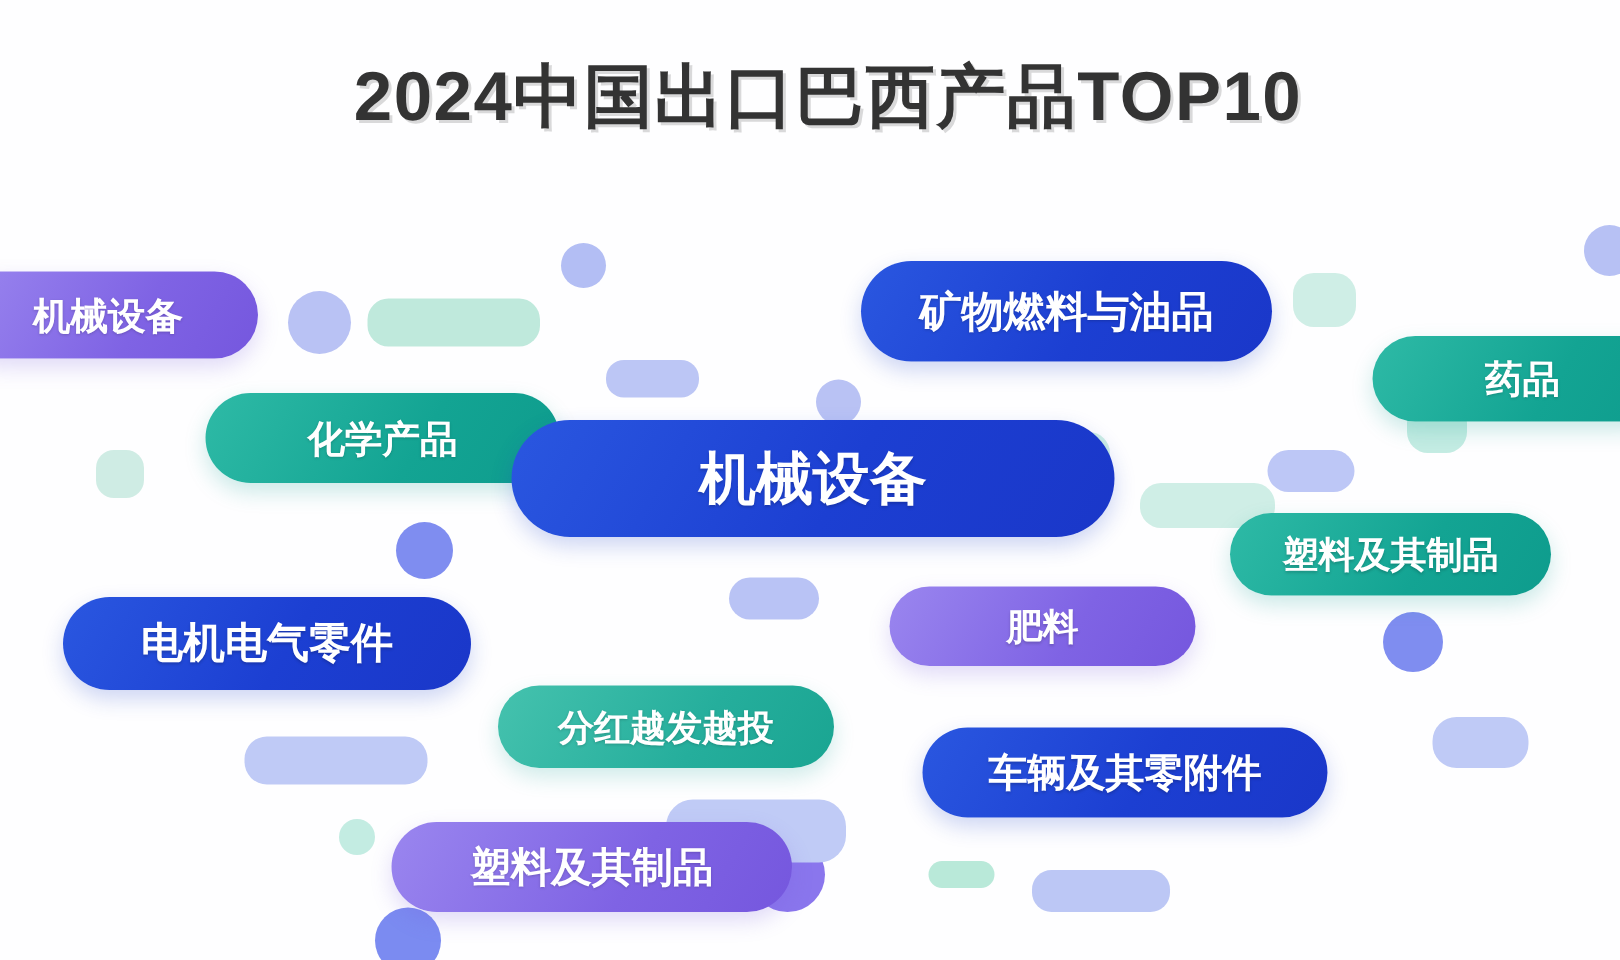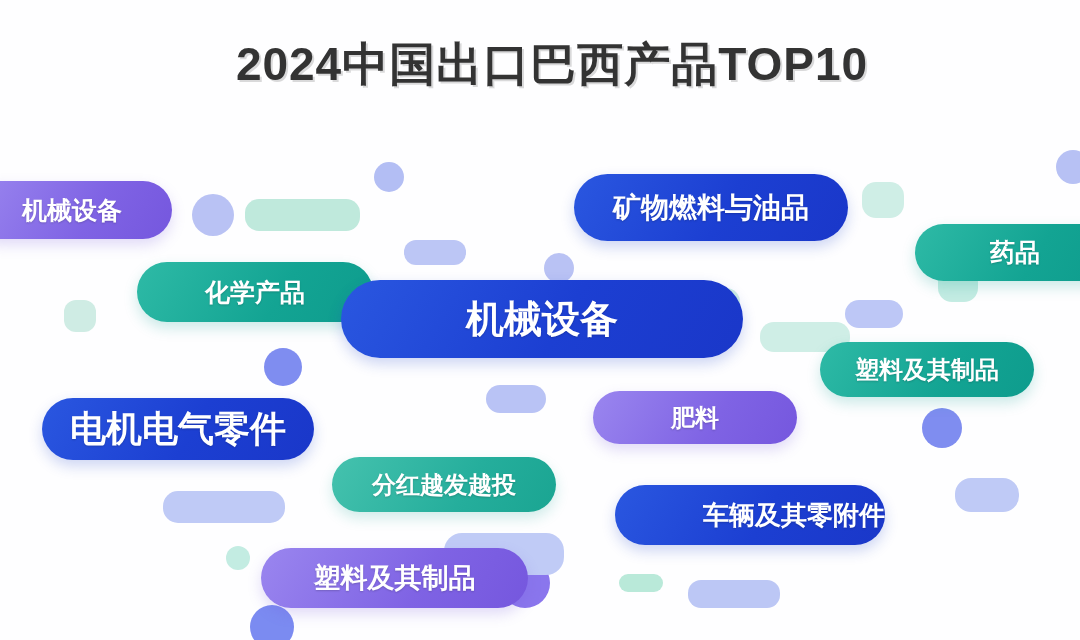--- a/index.html
+++ b/index.html
@@ -121,30 +121,30 @@
       </div>
       <div class="pill teal" style="left: 137px; top: 262px; width: 236px; height: 60px; border-radius: 30px; font-size: 25px;">
         <span>化学产品</span>
       </div>
       <div class="pill blue" style="left: 341px; top: 280px; width: 402px; height: 78px; border-radius: 39px; font-size: 38px;">
         <span>机械设备</span>
       </div>
       <div class="pill teal" style="left: 820px; top: 342px; width: 214px; height: 55px; border-radius: 28px; font-size: 24px;">
         <span>塑料及其制品</span>
       </div>
-      <div class="pill blue" style="left: 42px; top: 398px; width: 272px; height: 62px; border-radius: 31px; font-size: 36px;">
+      <div class="pill blue" style="left: 42px; top: 398px; width: 272px; height: 62px; border-radius: 31px; font-size: 28px;">
         <span>电机电气零件</span>
       </div>
       <div class="pill purple" style="left: 593px; top: 391px; width: 204px; height: 53px; border-radius: 27px; font-size: 24px;">
         <span>肥料</span>
       </div>
       <div class="pill teal-light" style="left: 332px; top: 457px; width: 224px; height: 55px; border-radius: 28px; font-size: 24px;">
         <span>分红越发越投</span>
       </div>
-      <div class="pill blue" style="left: 615px; top: 485px; width: 270px; height: 60px; border-radius: 30px; font-size: 26px; justify-content: flex-end;">
+      <div class="pill blue" style="left: 615px; top: 485px; width: 270px; height: 60px; border-radius: 30px; font-size: 26px;">
         <span>车辆及其零附件</span>
       </div>
       <div class="pill purple" style="left: 261px; top: 548px; width: 267px; height: 60px; border-radius: 30px; font-size: 27px;">
         <span>塑料及其制品</span>
       </div>
     </div>
 
 </div>
 
 </body></html>

